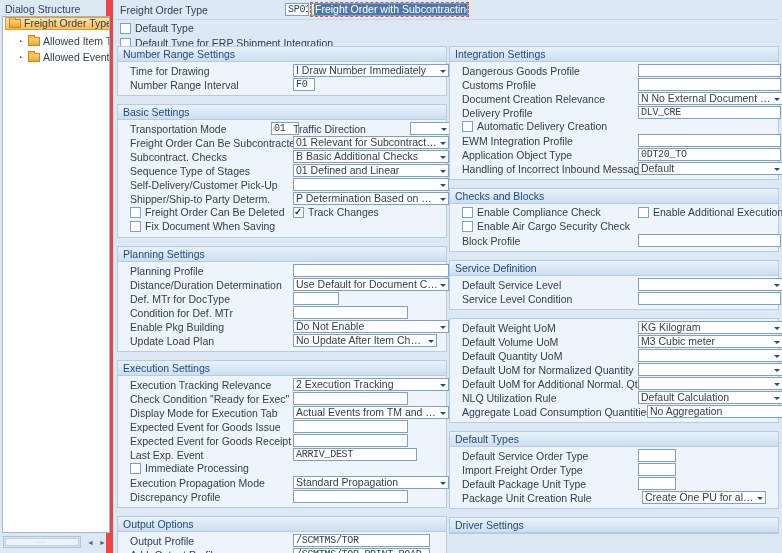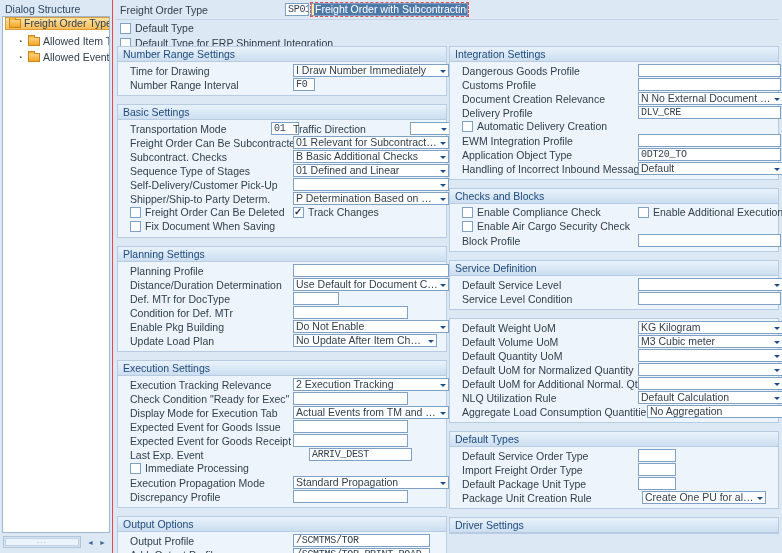--- a/index.html
+++ b/index.html
@@ -3,21 +3,21 @@
 <meta charset="utf-8">
 <style>
   * { box-sizing: border-box; }
   html,body { margin:0; padding:0; }
   body {
     width:782px; height:553px; overflow:hidden; position:relative;
     background:#dce8f4; font-family:"Liberation Sans", sans-serif;
     font-size:10.5px; color:#32404e;
   }
   
-  .sidebar { position:absolute; left:0; top:0; width:113px; height:553px; background:#dce8f4; border-right:1px solid #ef4444; }
+  .sidebar { position:absolute; left:0; top:0; width:113px; height:553px; background:#dce8f4; border-right:7px solid #ef4444; }
   .sidebar-title { padding:3px 5px 1px; color:#2c4764; white-space:nowrap; }
   .tree-panel { position:absolute; left:2px; top:16px; width:108px; bottom:20px; background:#ffffff; border:1px solid #9fb6ce; overflow:hidden; }
   .trow { height:16px; line-height:15px; white-space:nowrap; padding-left:2px; display:flex; align-items:center; }
   .trow .twisty { width:10px; font-size:9px; color:#333; text-align:center; flex:0 0 auto; }
   .trow.child { padding-left:14px; }
   .trow .bullet { width:8px; color:#444; font-weight:bold; text-align:center; flex:0 0 auto; }
   .titem { display:inline-flex; align-items:center; padding:0 3px 0 1px; height:14px; border:1px solid transparent; }
   .titem.sel { background:linear-gradient(#ffe2a4,#f8bc56); border-color:#dd9b34; }
   .folder { position:relative; width:12px; height:9px; background:linear-gradient(#fdd27f,#f4a623); border:1px solid #c8861e; margin:0 3px 0 1px; flex:0 0 auto; }
   .folder::before { content:""; position:absolute; left:-1px; top:-3px; width:5px; height:2px; background:#f6b93f; border:1px solid #c8861e; border-bottom:none; }
@@ -242,21 +242,21 @@
           <div class="row">
             <span class="lbl">Expected Event for Goods Issue</span>
             <div class="inp" style="left: 167px; width: 115px;"></div>
           </div>
           <div class="row">
             <span class="lbl">Expected Event for Goods Receipt</span>
             <div class="inp" style="left: 167px; width: 115px;"></div>
           </div>
           <div class="row">
             <span class="lbl">Last Exp. Event</span>
-            <div class="inp mono" style="left: 167px; width: 103px; margin-left: 16px;">ARRIV_DEST</div>
+            <div class="inp mono" style="left: 167px; width: 124px;">ARRIV_DEST</div>
           </div>
           <div class="row">
             <span class="chkwrap" style="left: 4px;"><span class="cb"></span><span>Immediate Processing</span></span>
           </div>
           <div class="row">
             <span class="lbl">Execution Propagation Mode</span>
             <div class="sel" style="left: 167px; width: 156px;">
               <span class="txt">Standard Propagation</span>
               <span class="arr"></span>
             </div>

